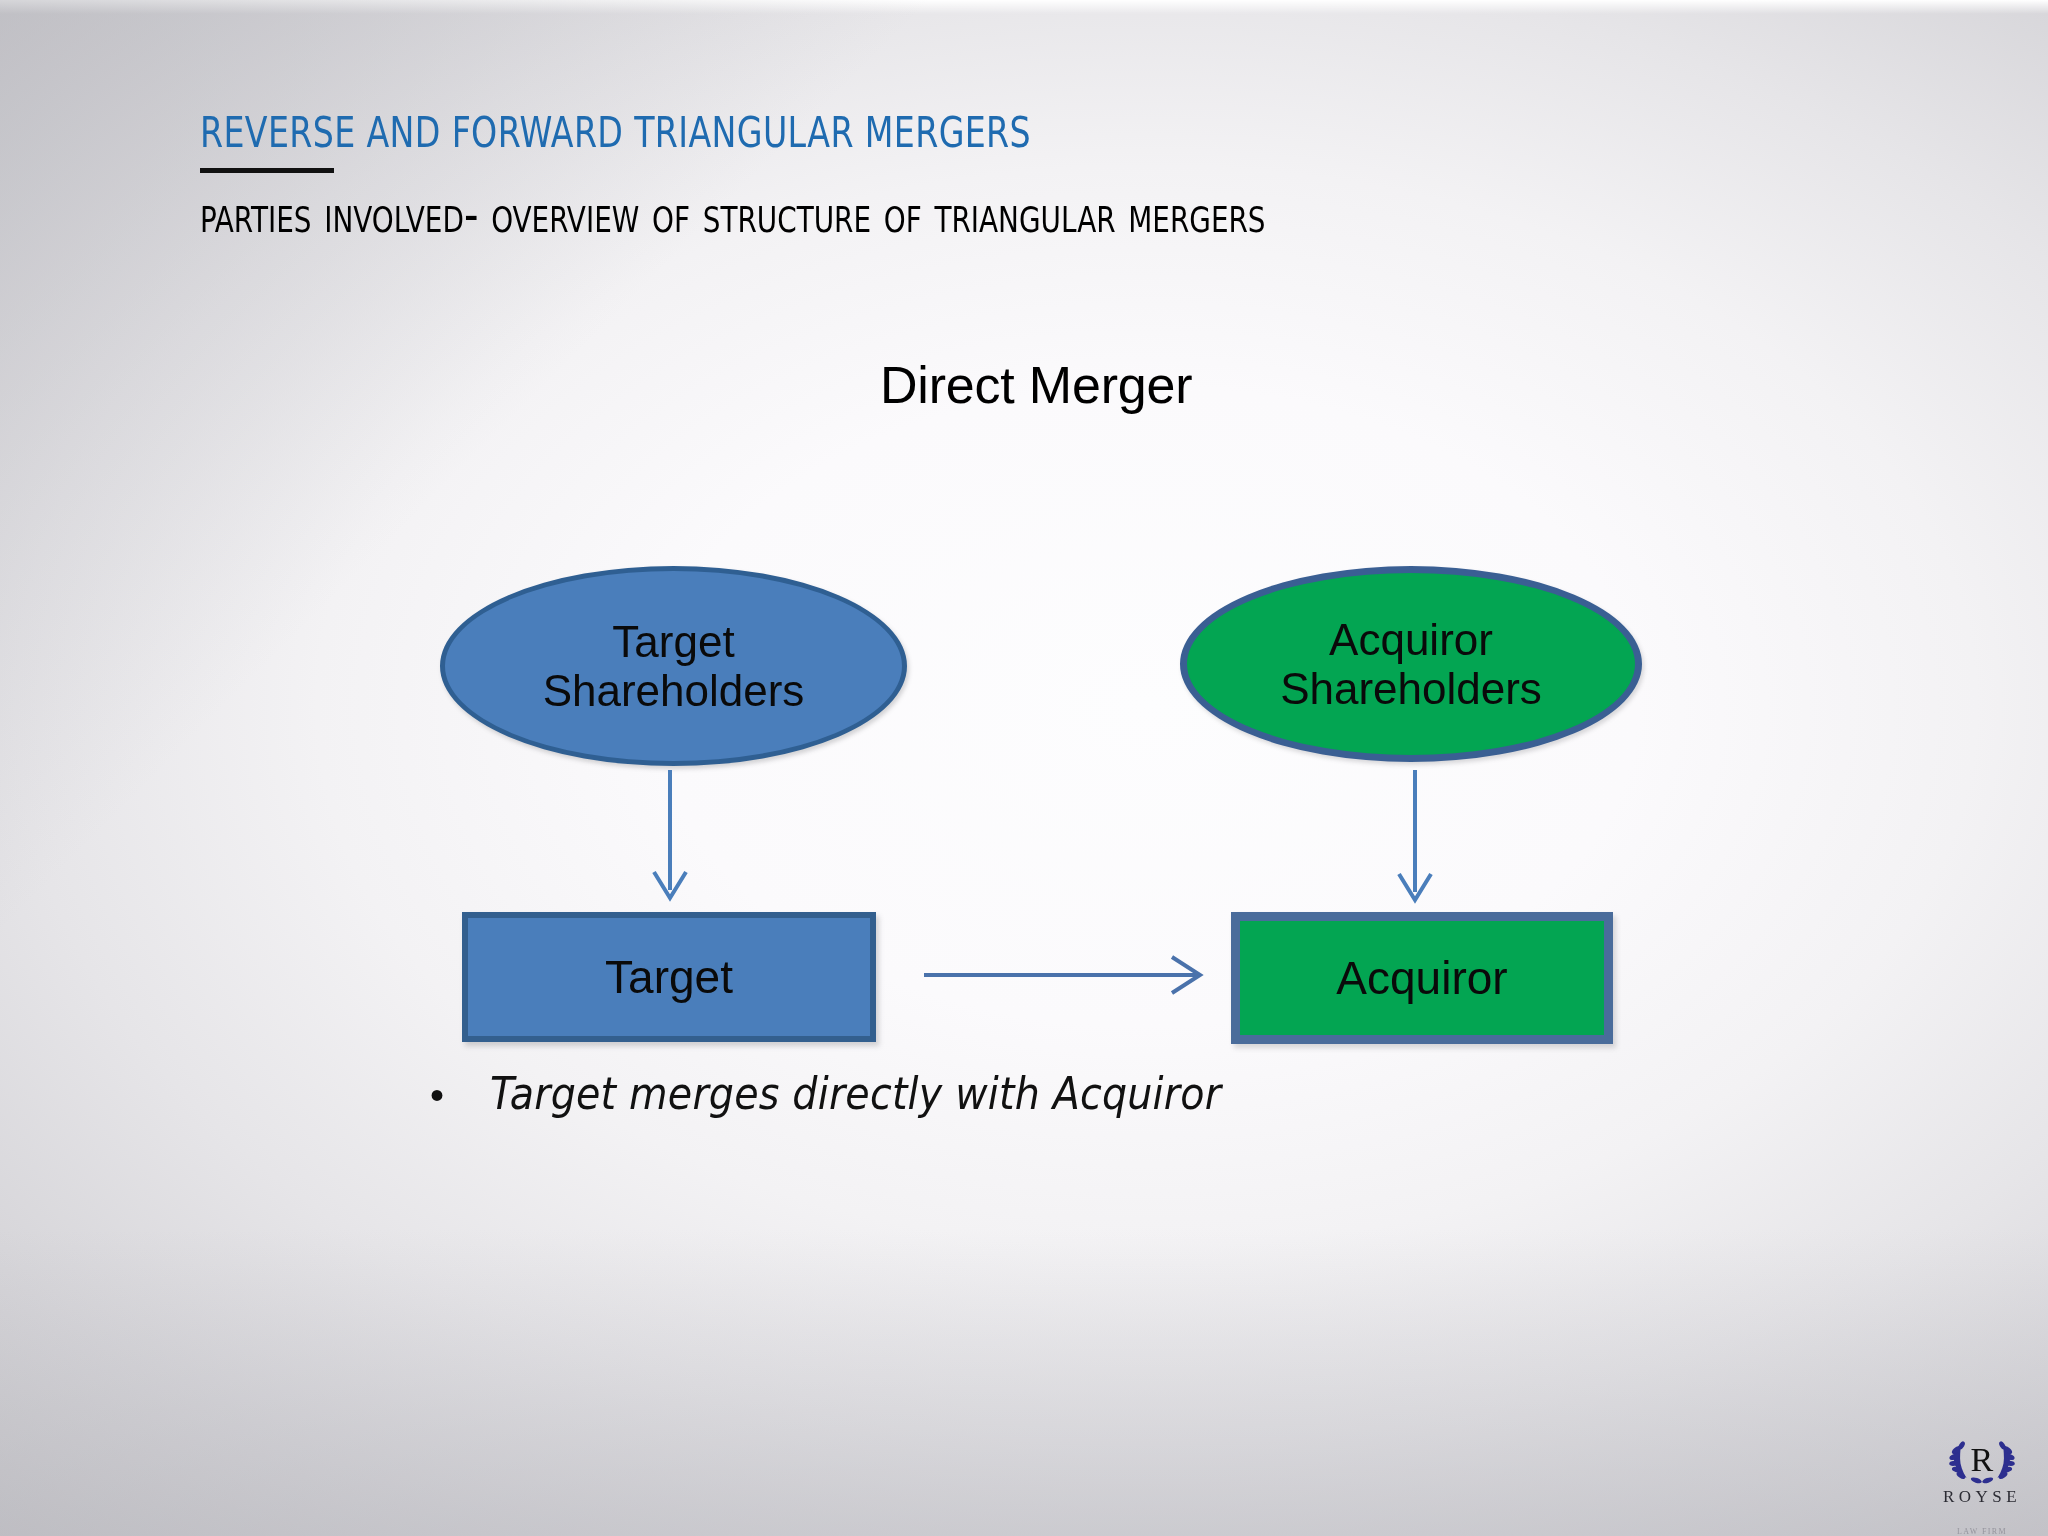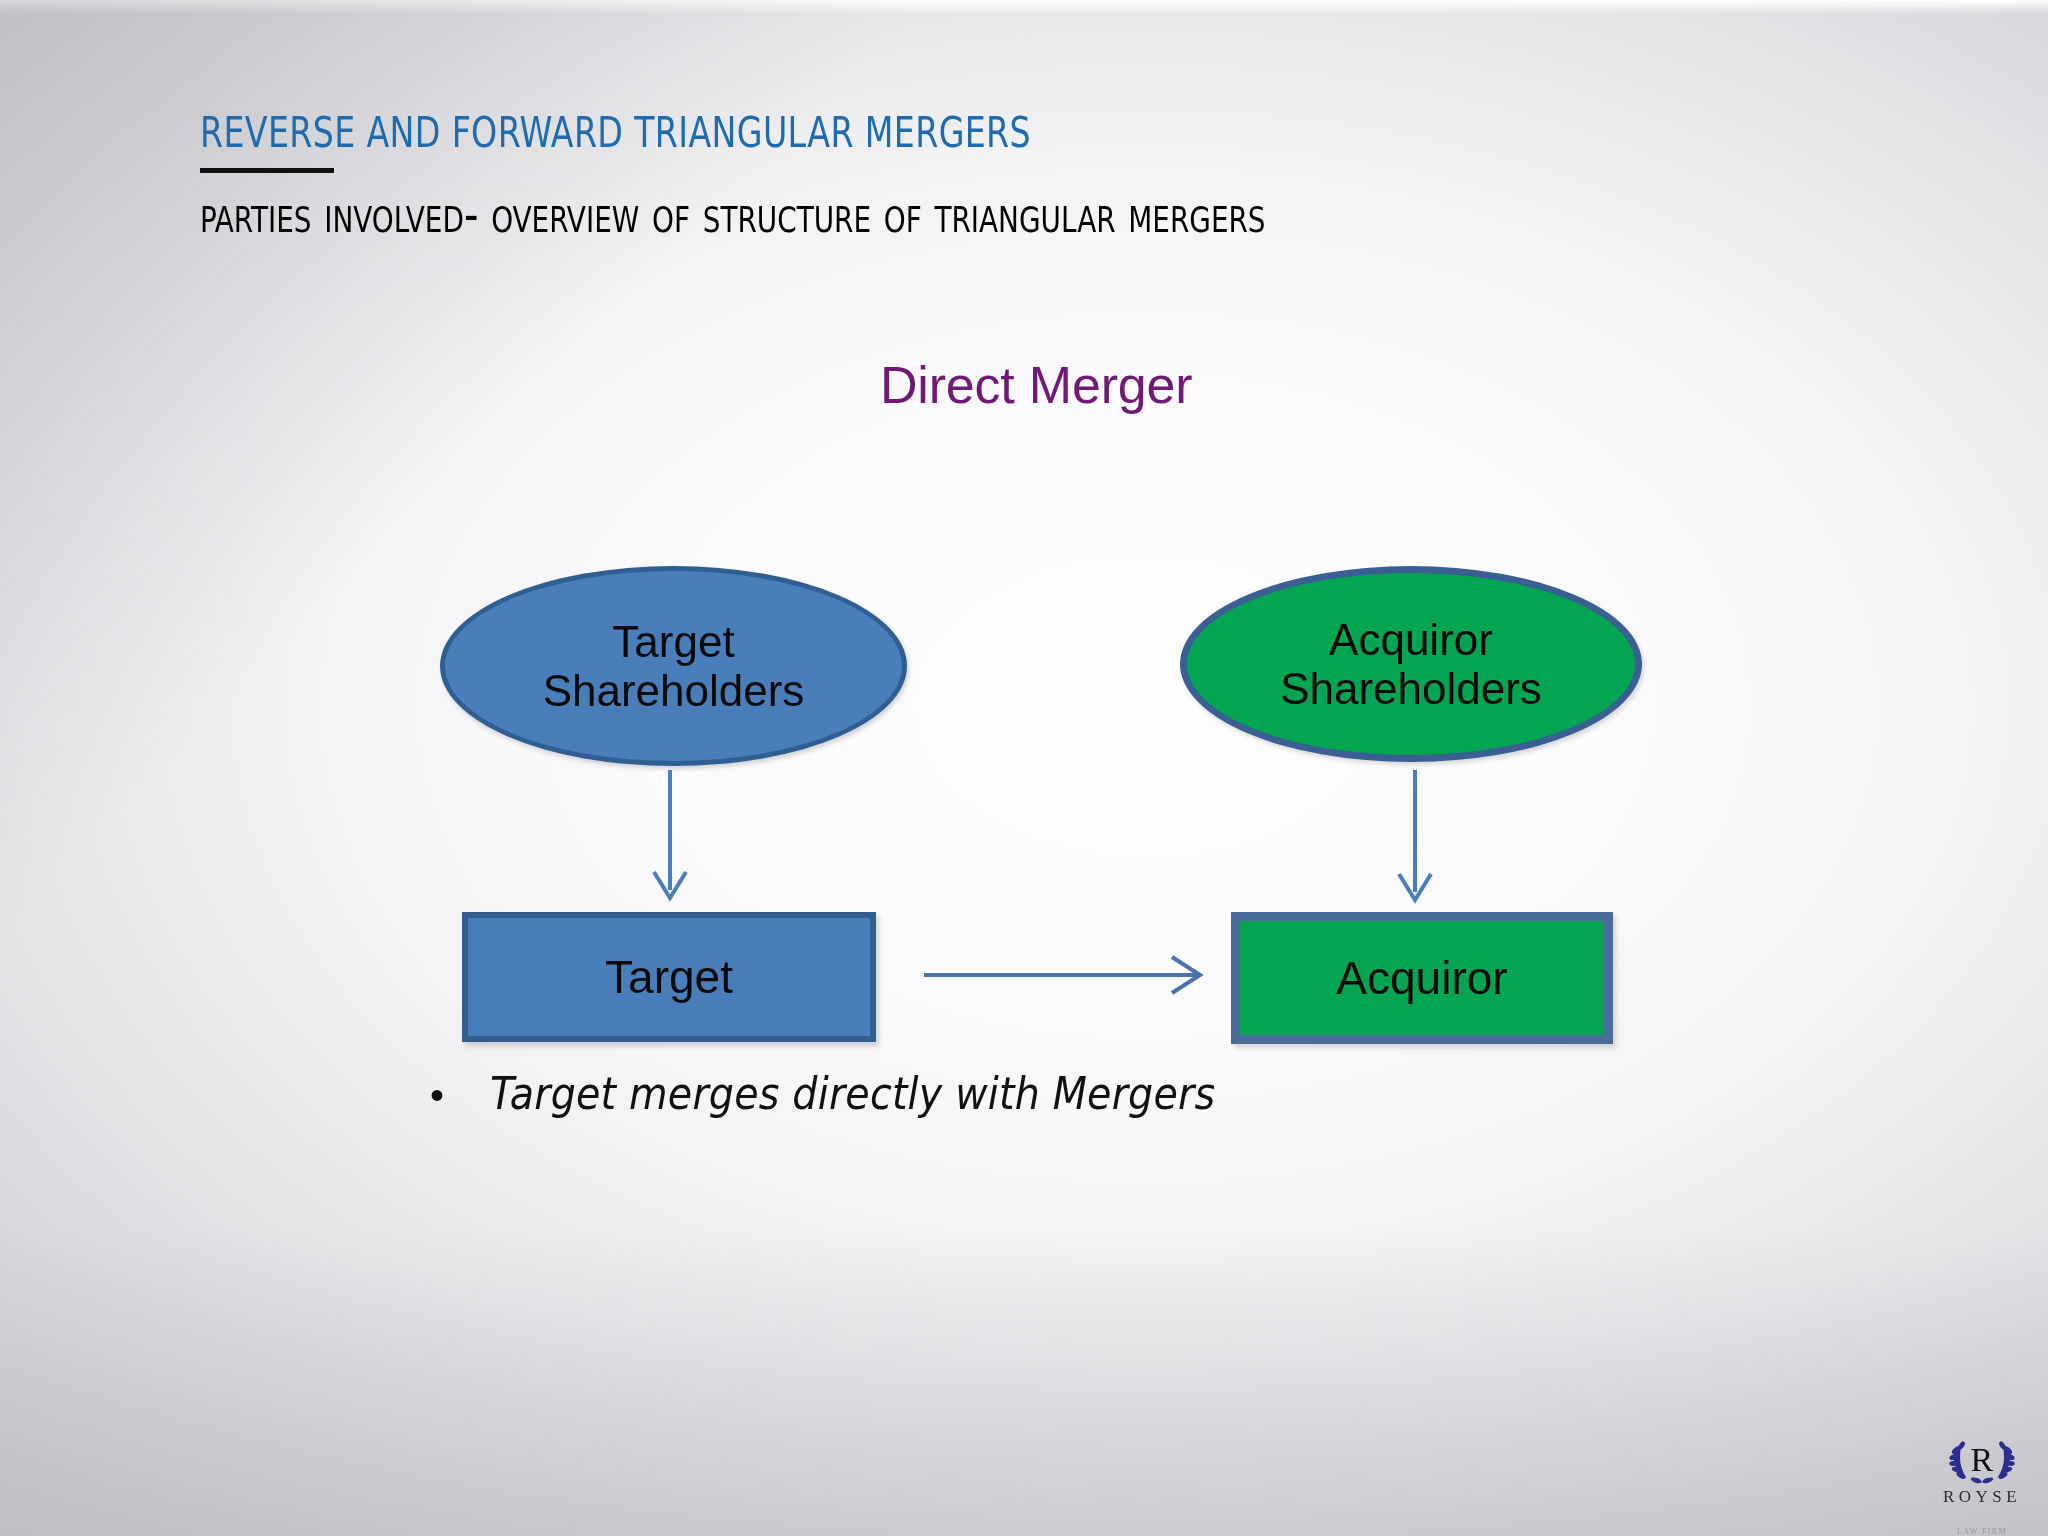--- a/index.html
+++ b/index.html
@@ -83,21 +83,21 @@
     line-height: 1.05;
     transform: scaleX(0.86);
     transform-origin: left center;
   }
 
   #section-heading {
     position: absolute;
     left: 880px;
     top: 355px;
     font-size: 52px;
-    color: #701a75;
+    color: #000000;
     white-space: nowrap;
     letter-spacing: -0.2px;
   }
 
   
   .ellipse-node {
     position: absolute;
     border-radius: 50%;
     display: flex;
     align-items: center;
@@ -267,21 +267,21 @@
     <polyline points="54,106 70,132 86,106" fill="none" stroke="#4a7ebb" stroke-width="4"></polyline>
   </svg>
 
   <svg class="arrow-svg" id="arrow-merge-right" viewBox="0 0 300 90">
     <line x1="4" y1="45" x2="278" y2="45" stroke="#4a72ab" stroke-width="4"></line>
     <polyline points="252,27 280,45 252,63" fill="none" stroke="#4a72ab" stroke-width="4"></polyline>
   </svg>
 
   <div id="bullet-row">
     <span id="bullet-dot">•</span>
-    <span id="bullet-text">Target merges directly with Mergers</span>
+    <span id="bullet-text">Target merges directly with Acquiror</span>
   </div>
 
   <div id="logo">
     <svg id="logo-mark" viewBox="0 0 96 64">
       <g fill="#2d2f8f">
 
         <path d="M22 12 C12 20 10 34 20 48 C22 50 25 52 29 54 C24 46 21 38 21 30 C21 22 22 16 22 12 Z"></path>
         <ellipse cx="16" cy="20" rx="6" ry="3.2" transform="rotate(-42 16 20)"></ellipse>
         <ellipse cx="14" cy="28" rx="6.4" ry="3.2" transform="rotate(-22 14 28)"></ellipse>
         <ellipse cx="14" cy="36" rx="6.4" ry="3.2" transform="rotate(-6 14 36)"></ellipse>

